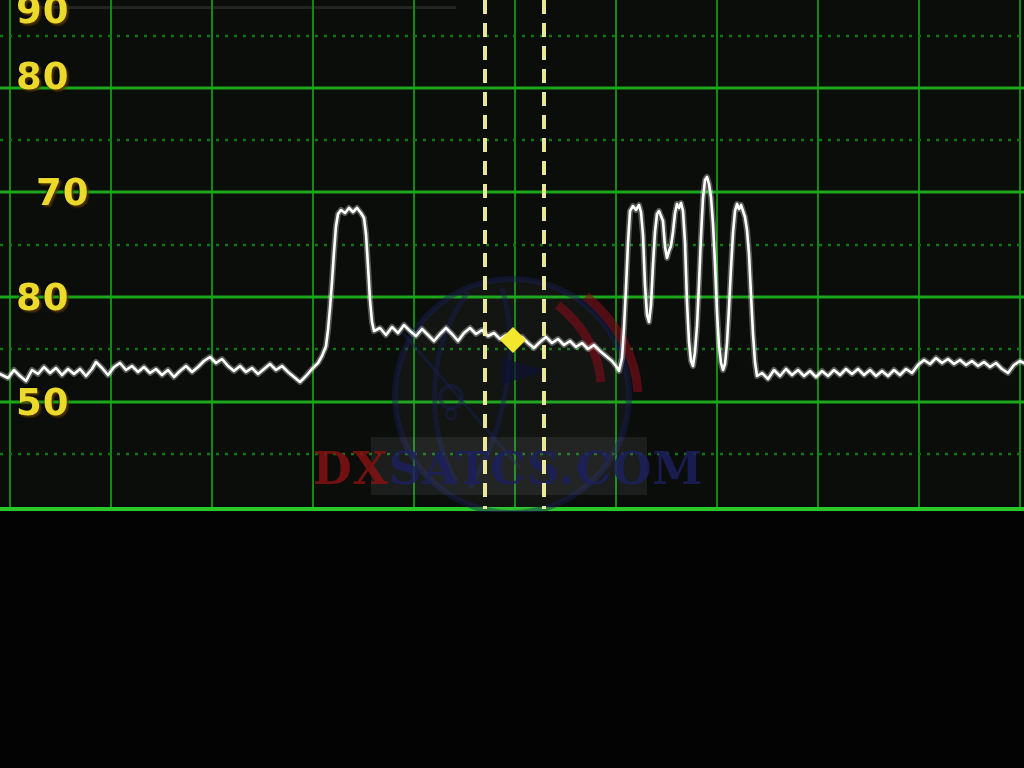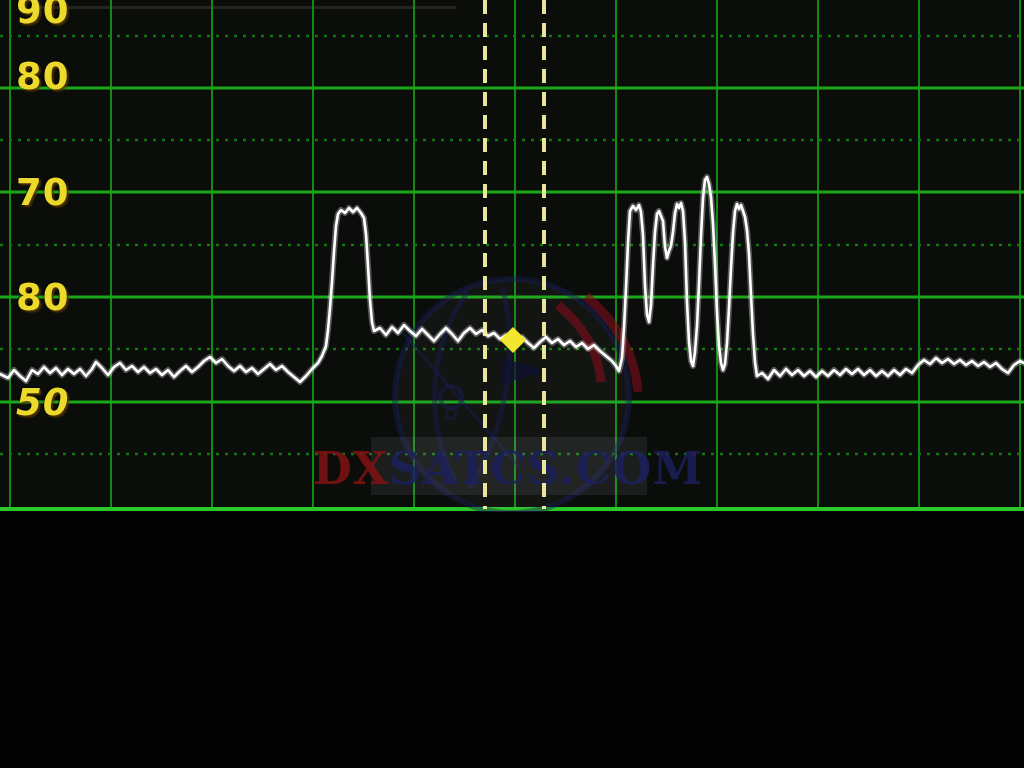--- a/index.html
+++ b/index.html
@@ -55,23 +55,23 @@
         <text x="508" y="484" text-anchor="middle" font-family="&quot;DejaVu Serif&quot;,serif" font-size="45" font-weight="bold" letter-spacing="1"><tspan fill="rgba(130,18,18,0.85)">DX</tspan><tspan fill="rgba(28,32,92,0.85)">SATCS.COM</tspan></text>
         <polyline points="0,374 8,378 14,370 20,376 26,381 32,370 38,374 44,367 50,373 56,368 62,375 68,369 74,374 80,369 86,376 92,369 96,362 102,368 108,375 114,367 120,363 126,370 132,366 138,372 144,367 150,373 156,369 162,375 168,370 174,377 180,371 186,366 192,372 198,367 204,361 210,357 216,363 222,359 228,366 234,371 240,366 246,372 252,368 258,374 264,369 270,364 276,370 282,366 288,372 294,377 300,382 306,376 312,369 318,363 322,356 326,346 328,330 330,308 332,282 334,252 336,226 338,214 341,210 345,213 349,208 353,212 357,208 361,213 364,218 366,234 368,266 370,300 372,322 374,331 380,328 386,335 392,327 398,333 404,325 410,331 416,336 422,329 428,335 434,341 440,334 446,328 452,334 458,341 464,333 470,328 476,334 482,330 488,336 494,333 500,339 506,335 511,340 516,342 522,337 528,343 534,348 540,342 546,337 552,343 558,339 564,345 570,341 576,347 582,343 588,349 594,345 600,351 606,356 612,361 616,366 619,371 622,358 624,328 626,288 628,243 630,211 633,206 636,210 639,205 641,212 643,235 645,285 647,315 649,322 651,305 653,265 655,232 657,214 659,211 661,216 663,221 665,247 667,258 669,251 671,246 673,232 675,213 677,204 679,208 681,203 683,211 685,242 687,302 689,342 691,361 693,366 695,352 697,326 699,284 701,236 703,198 705,180 707,177 709,184 711,197 713,224 715,264 717,312 719,346 721,363 723,370 725,364 727,343 729,308 731,268 733,233 735,211 737,204 739,209 741,205 743,211 745,217 747,230 749,254 751,295 753,334 755,362 757,376 762,373 768,379 774,370 780,376 786,369 792,375 798,370 804,376 810,371 816,377 822,371 828,376 834,370 840,375 846,369 852,374 858,369 864,375 870,370 876,376 882,371 888,376 894,370 900,375 906,369 912,373 918,365 924,360 930,364 936,358 942,363 948,359 954,364 960,360 966,365 972,361 978,366 984,362 990,367 996,363 1002,369 1008,373 1014,365 1020,361 1024,363" fill="none" stroke="rgba(255,255,255,0.30)" stroke-width="6" stroke-linejoin="round" stroke-linecap="round"></polyline>
         <polyline points="0,374 8,378 14,370 20,376 26,381 32,370 38,374 44,367 50,373 56,368 62,375 68,369 74,374 80,369 86,376 92,369 96,362 102,368 108,375 114,367 120,363 126,370 132,366 138,372 144,367 150,373 156,369 162,375 168,370 174,377 180,371 186,366 192,372 198,367 204,361 210,357 216,363 222,359 228,366 234,371 240,366 246,372 252,368 258,374 264,369 270,364 276,370 282,366 288,372 294,377 300,382 306,376 312,369 318,363 322,356 326,346 328,330 330,308 332,282 334,252 336,226 338,214 341,210 345,213 349,208 353,212 357,208 361,213 364,218 366,234 368,266 370,300 372,322 374,331 380,328 386,335 392,327 398,333 404,325 410,331 416,336 422,329 428,335 434,341 440,334 446,328 452,334 458,341 464,333 470,328 476,334 482,330 488,336 494,333 500,339 506,335 511,340 516,342 522,337 528,343 534,348 540,342 546,337 552,343 558,339 564,345 570,341 576,347 582,343 588,349 594,345 600,351 606,356 612,361 616,366 619,371 622,358 624,328 626,288 628,243 630,211 633,206 636,210 639,205 641,212 643,235 645,285 647,315 649,322 651,305 653,265 655,232 657,214 659,211 661,216 663,221 665,247 667,258 669,251 671,246 673,232 675,213 677,204 679,208 681,203 683,211 685,242 687,302 689,342 691,361 693,366 695,352 697,326 699,284 701,236 703,198 705,180 707,177 709,184 711,197 713,224 715,264 717,312 719,346 721,363 723,370 725,364 727,343 729,308 731,268 733,233 735,211 737,204 739,209 741,205 743,211 745,217 747,230 749,254 751,295 753,334 755,362 757,376 762,373 768,379 774,370 780,376 786,369 792,375 798,370 804,376 810,371 816,377 822,371 828,376 834,370 840,375 846,369 852,374 858,369 864,375 870,370 876,376 882,371 888,376 894,370 900,375 906,369 912,373 918,365 924,360 930,364 936,358 942,363 948,359 954,364 960,360 966,365 972,361 978,366 984,362 990,367 996,363 1002,369 1008,373 1014,365 1020,361 1024,363" fill="none" stroke="#ffffff" stroke-width="2.6" stroke-linejoin="round" stroke-linecap="round"></polyline>
         <line x1="485" y1="0" x2="485" y2="509" stroke="#f5f2a2" stroke-width="4" stroke-dasharray="14 9" opacity="0.95"></line>
         <line x1="544" y1="0" x2="544" y2="509" stroke="#f5f2a2" stroke-width="4" stroke-dasharray="14 9" opacity="0.95"></line>
         <polygon points="513,327 526,340 513,353 500,340" fill="#f2e72e"></polygon>
       </svg>
     <div id="ylabels">
         <div class="ylabel" style="top: 10px;">90</div>
         <div class="ylabel" style="top: 76px;">80</div>
-        <div class="ylabel" style="top: 192px;">70</div>
+        <div class="ylabel" style="top: 192px; margin-left: 20px;">70</div>
         <div class="ylabel" style="top: 297px;">80</div>
-        <div class="ylabel" style="top: 402px; font-style: italic;">50</div>
+        <div class="ylabel" style="top: 402px;">50</div>
       </div>
   </div>
 
   <div class="panel">
 
     
     
     
 
     

